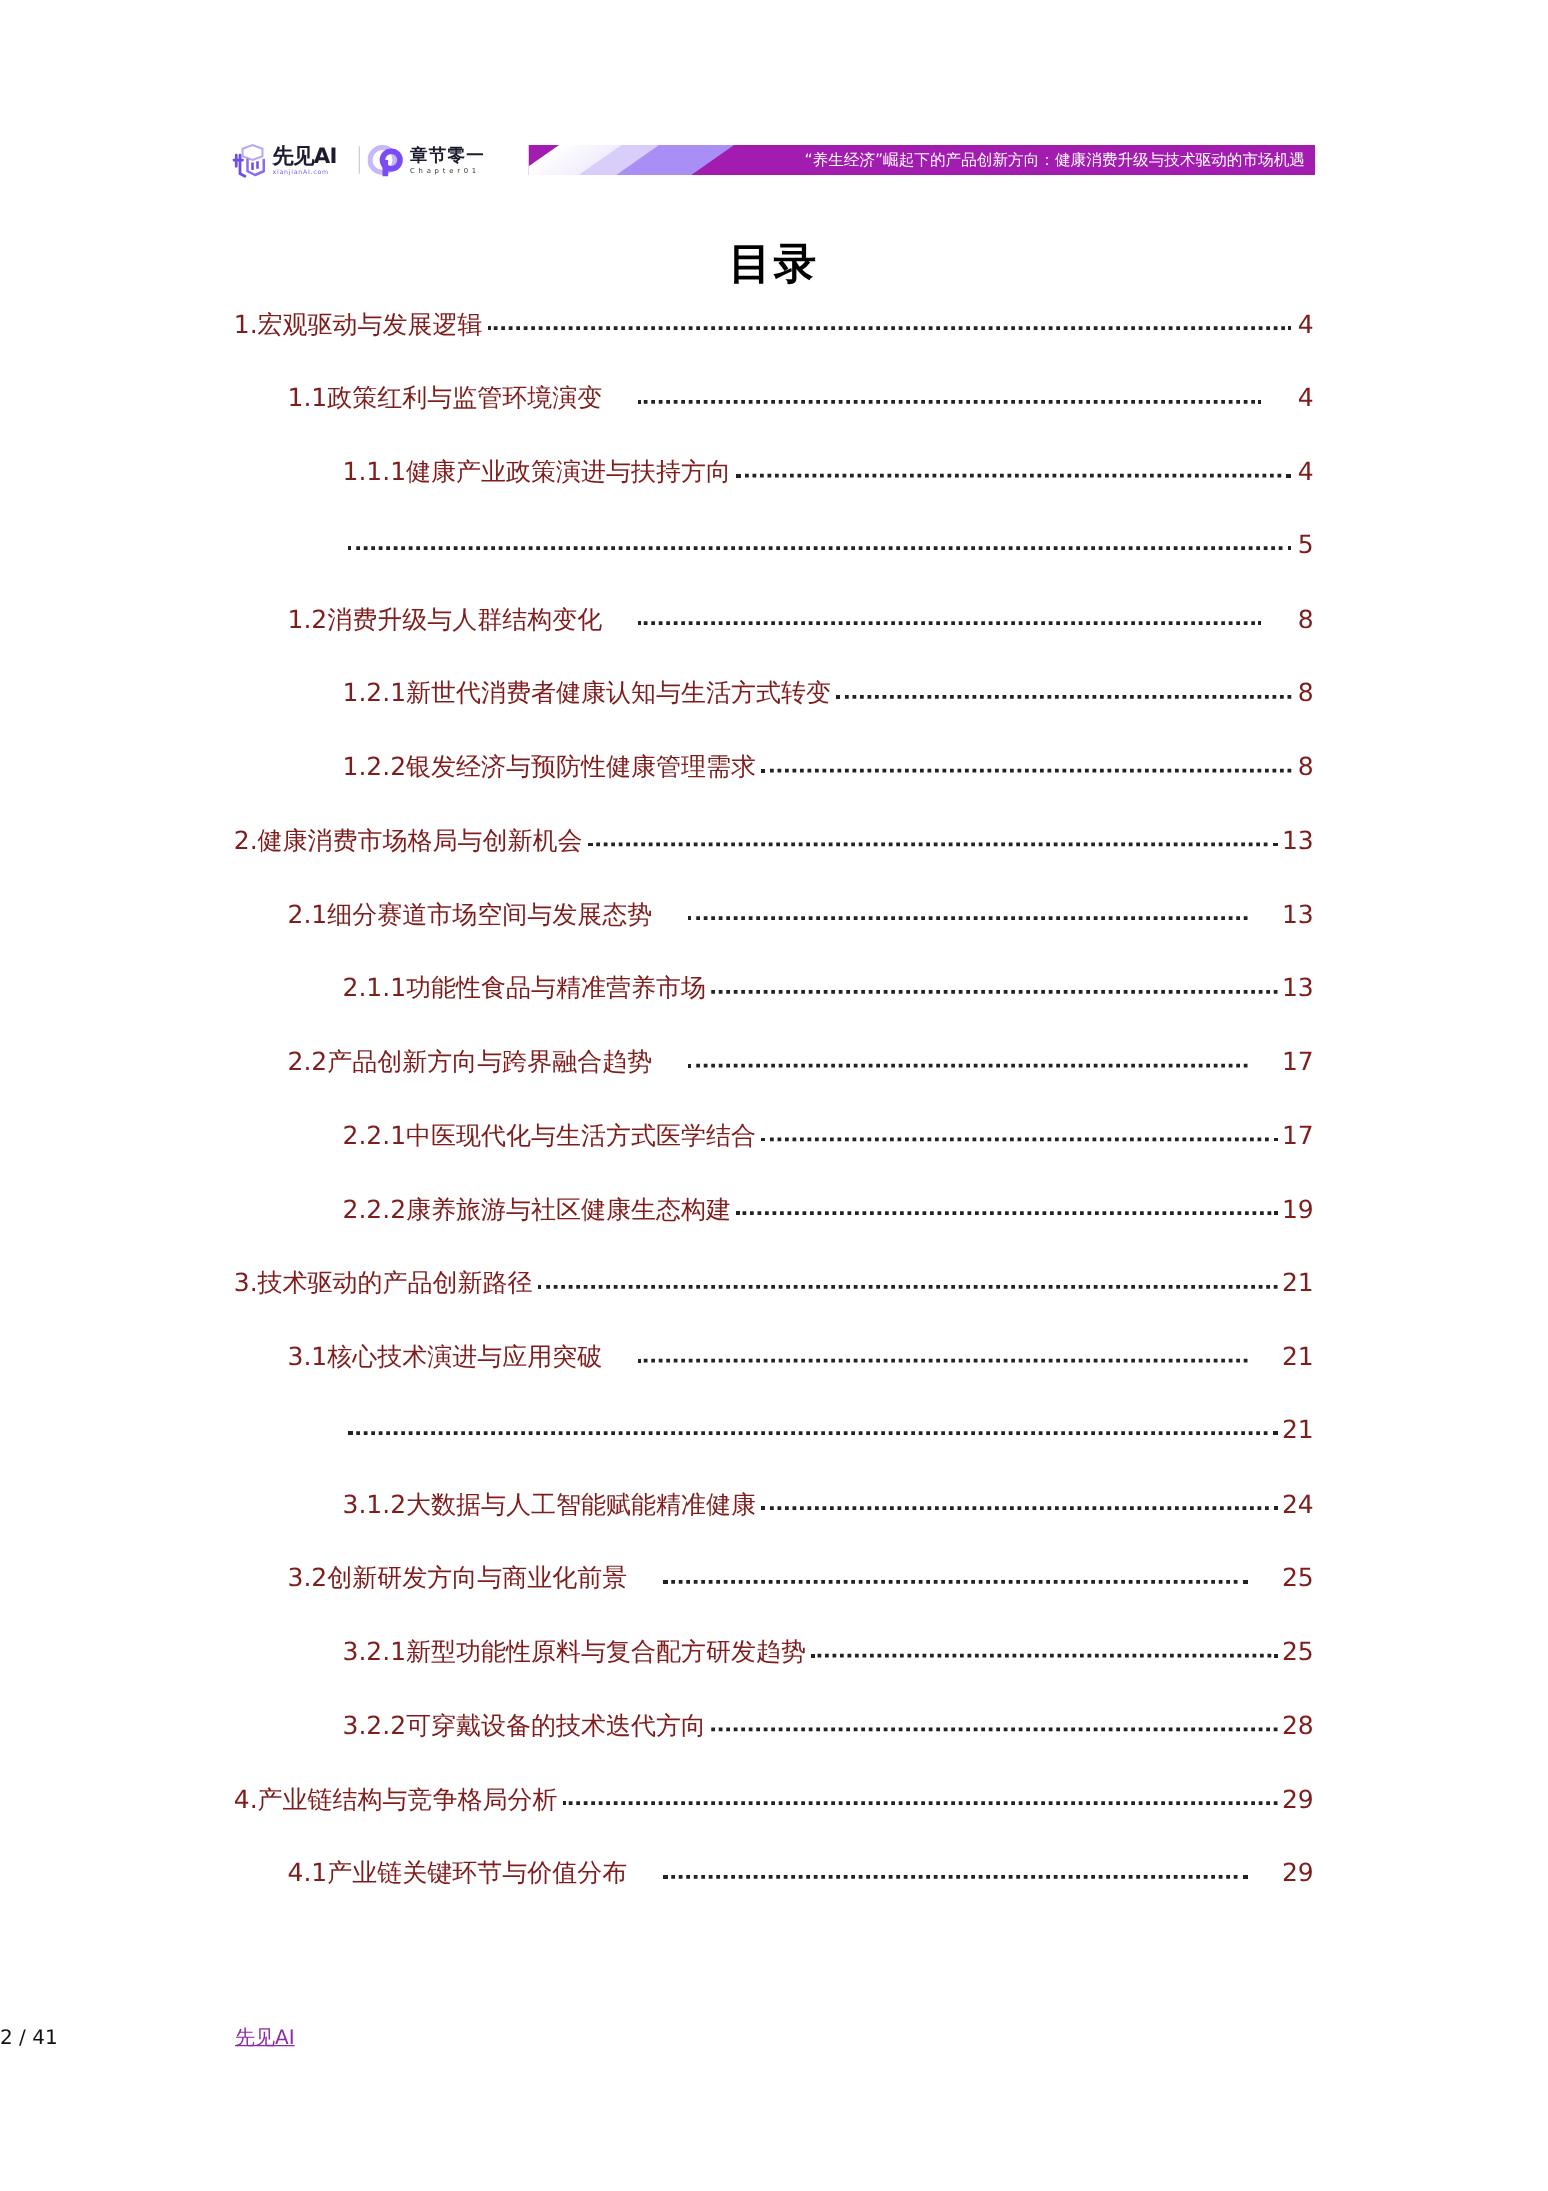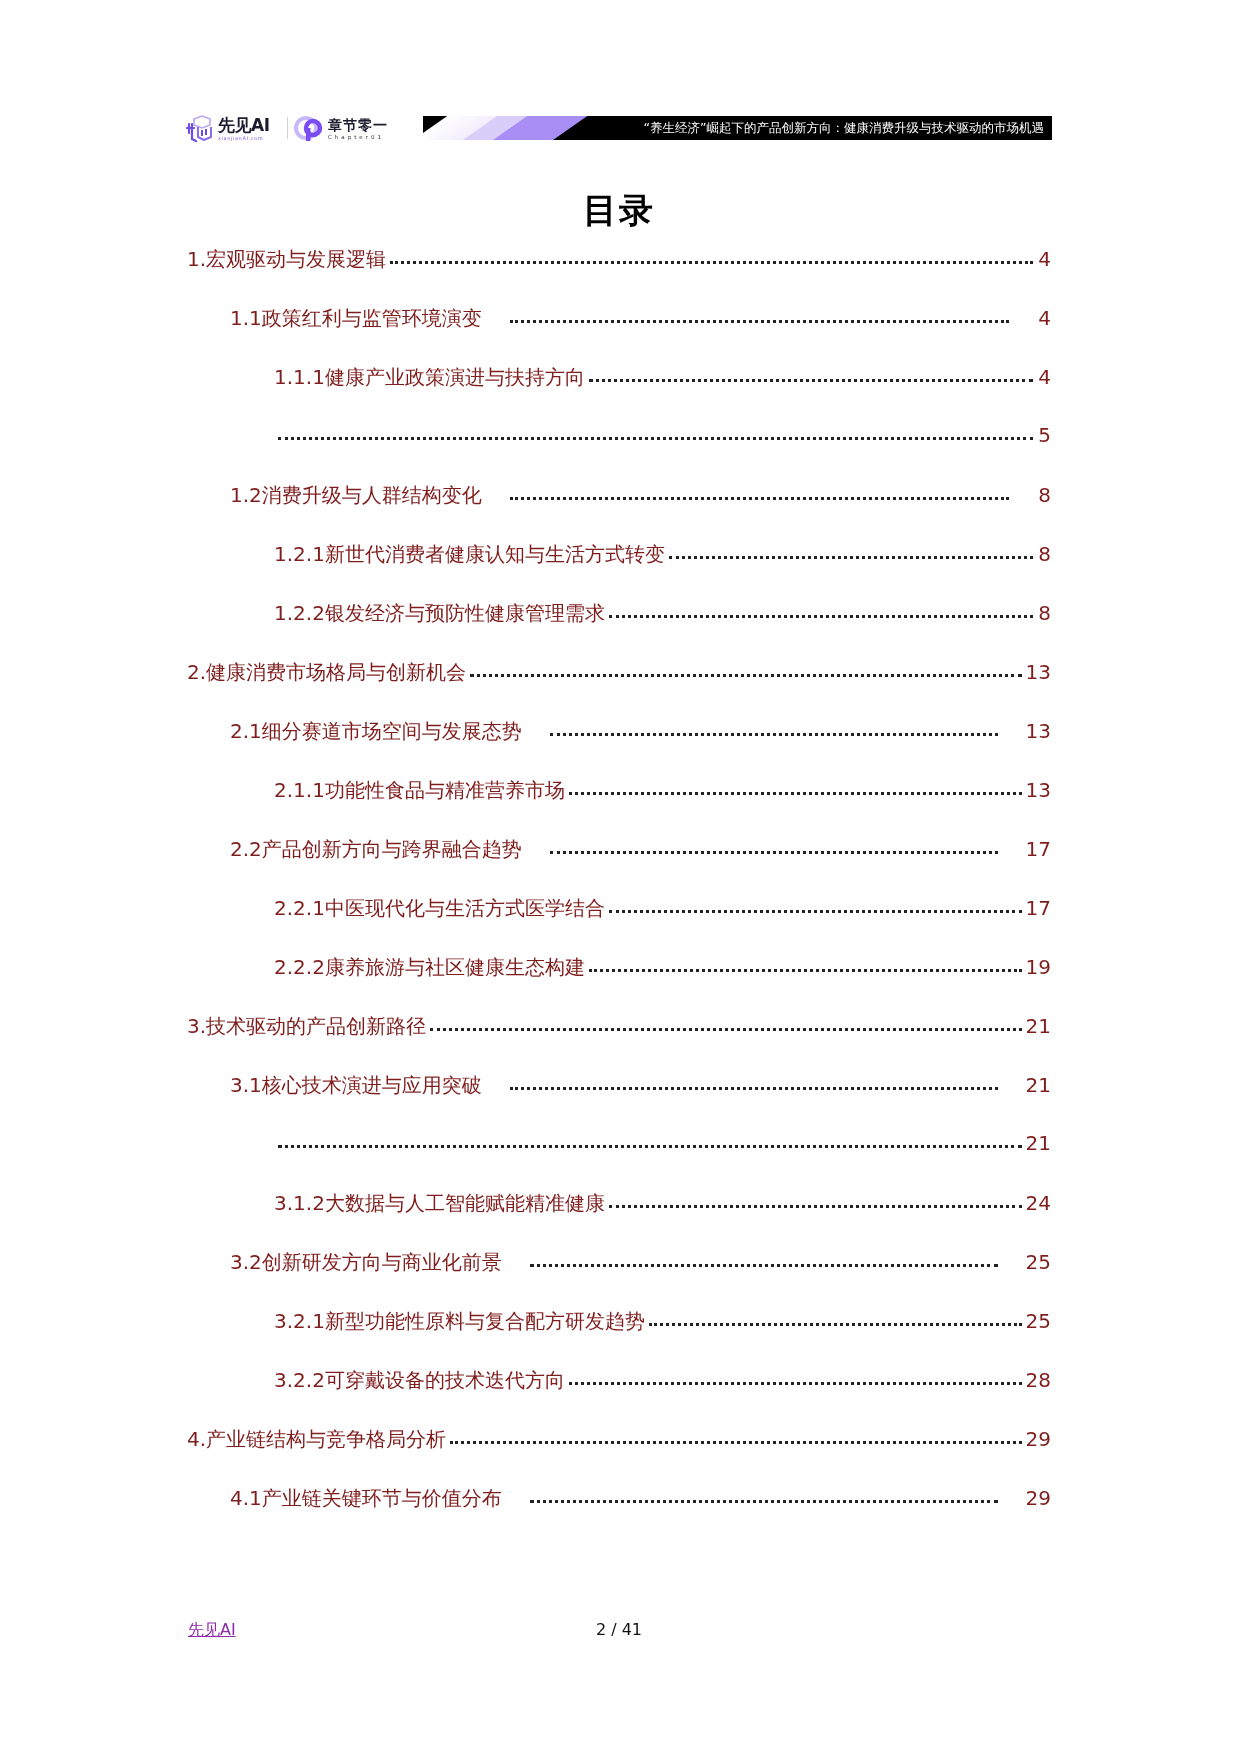--- a/index.html
+++ b/index.html
@@ -14,21 +14,21 @@
   .logo1-name { font-size: 17px; font-weight: bold; color: #1c1c2e; letter-spacing: -0.5px; }
   .logo1-sub { font-size: 5px; color: #7c5ce0; letter-spacing: 0.6px; margin-top: 2px; }
   .logo-divider { position: absolute; left: 101px; top: 5px; width: 1px; height: 22px; background: #cfcfd8; }
   .logo2 { position: absolute; left: 108px; top: 2px; height: 30px; display: flex; align-items: center; }
   .logo2-icon { width: 30px; height: 28px; position: relative; }
   .logo2-text { margin-left: 4px; display: flex; flex-direction: column; line-height: 1; }
   .logo2-name { font-size: 14px; font-weight: bold; color: #1c1c2e; letter-spacing: 1px; }
   .logo2-sub { font-size: 5.5px; color: #333; letter-spacing: 3px; margin-top: 3px; }
 
   .banner { position: absolute; left: 237px; top: 4px; width: 629px; height: 24px; overflow: hidden;
-            background: #000000; }
+            background: #a21caf; }
   .banner .stripe1 { position: absolute; left: -10px; top: 0; width: 70px; height: 24px;
             background: linear-gradient(90deg, #ffffff 0%, #ece6fb 100%); transform: skewX(-55deg); transform-origin: bottom left; }
   .banner .stripe2 { position: absolute; left: 40px; top: 0; width: 60px; height: 24px;
             background: #d9cdf9; transform: skewX(-55deg); transform-origin: bottom left; }
   .banner .stripe3 { position: absolute; left: 70px; top: 0; width: 60px; height: 24px;
             background: #a98ef5; transform: skewX(-55deg); transform-origin: bottom left; }
   .banner-title { position: absolute; right: 8px; top: 0; height: 24px; line-height: 24px;
             font-size: 12.5px; color: #ffffff; white-space: nowrap; }
 
   
@@ -40,21 +40,21 @@
   .toc-row { display: flex; align-items: baseline; height: 59px; padding-top: 14px; font-size: 20px; color: #7f1d1d; }
   .toc-row.l1 { padding-left: 0; }
   .toc-row.l2 { padding-left: 43px; gap: 24px; }
   .toc-row.l3 { padding-left: 87px; }
   .toc-label { white-space: nowrap; }
   .toc-leader { flex: 1; margin: 0 4px; height: 1px; border-bottom: 3px dotted #222; transform: translateY(-2px); min-width: 10px; }
   .toc-page { white-space: nowrap; min-width: 14px; text-align: right; }
 
   
   .footer-brand { position: absolute; left: 188px; top: 1620px; font-size: 16px; color: #8e2aa8; text-decoration: underline; }
-  .footer-page { position: absolute; left: 0; width: 1238px; top: 1620px; text-align: center; font-size: 16px; color: #111; }
+  .footer-page { position: absolute; left: 0; width: 1238px; top: 1620px; font-size: 16px; color: #111; }
 </style>
 </head>
 <body>
 
 <div class="header">
   <div class="logo1">
     <span class="logo1-icon">
       <svg width="28" height="28" viewBox="0 0 28 28">
         <path d="M8 4 L16 1 L24 4 L24 10 L16 13 L8 10 Z" fill="none" stroke="#b9a6f5" stroke-width="1.6"></path>
         <path d="M3 9 L3 18 M1 13 L8 13 M6 9 L6 24 L10 26" fill="none" stroke="#6d4de6" stroke-width="2.2" stroke-linecap="round"></path>

